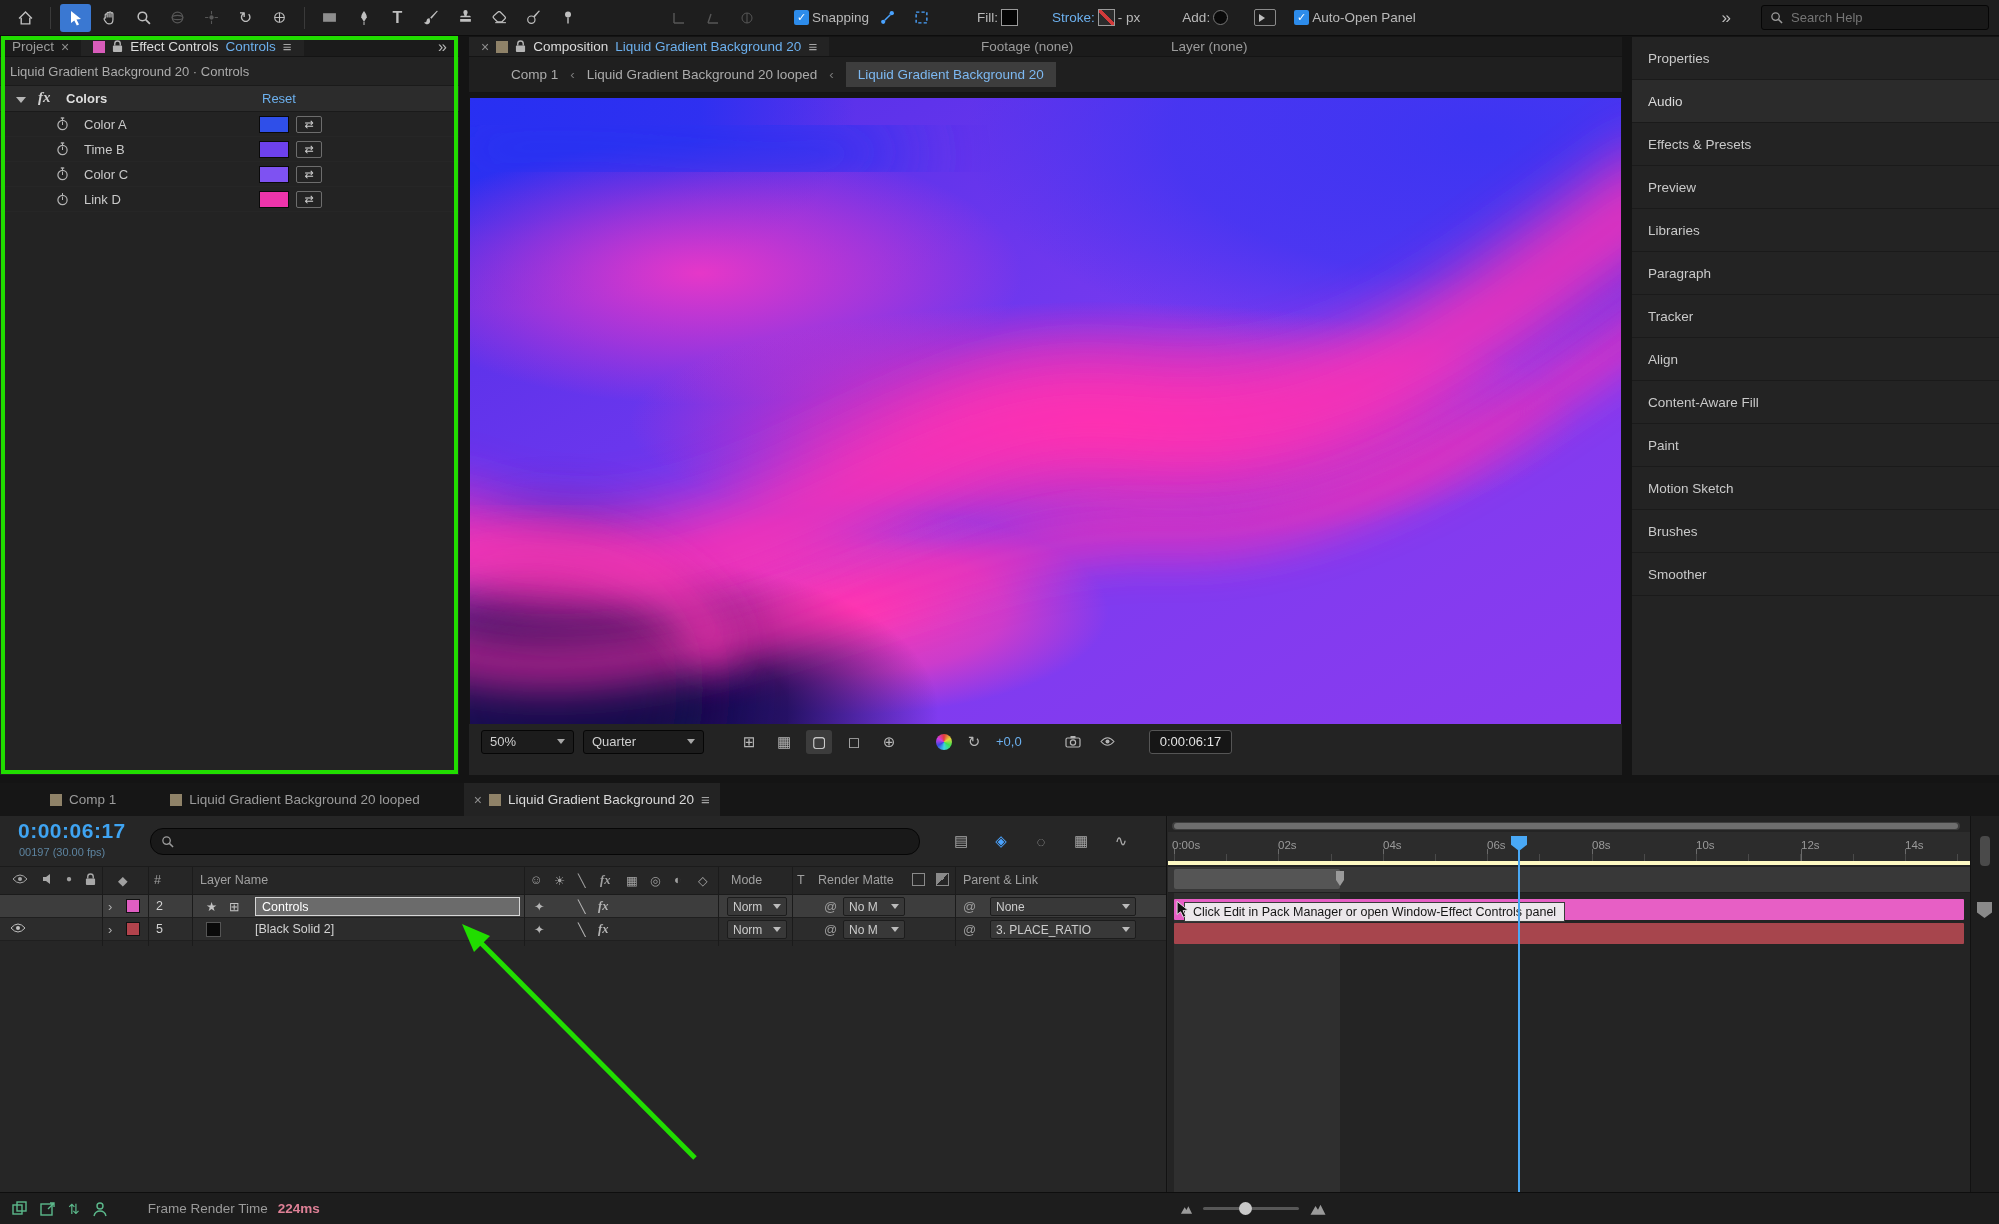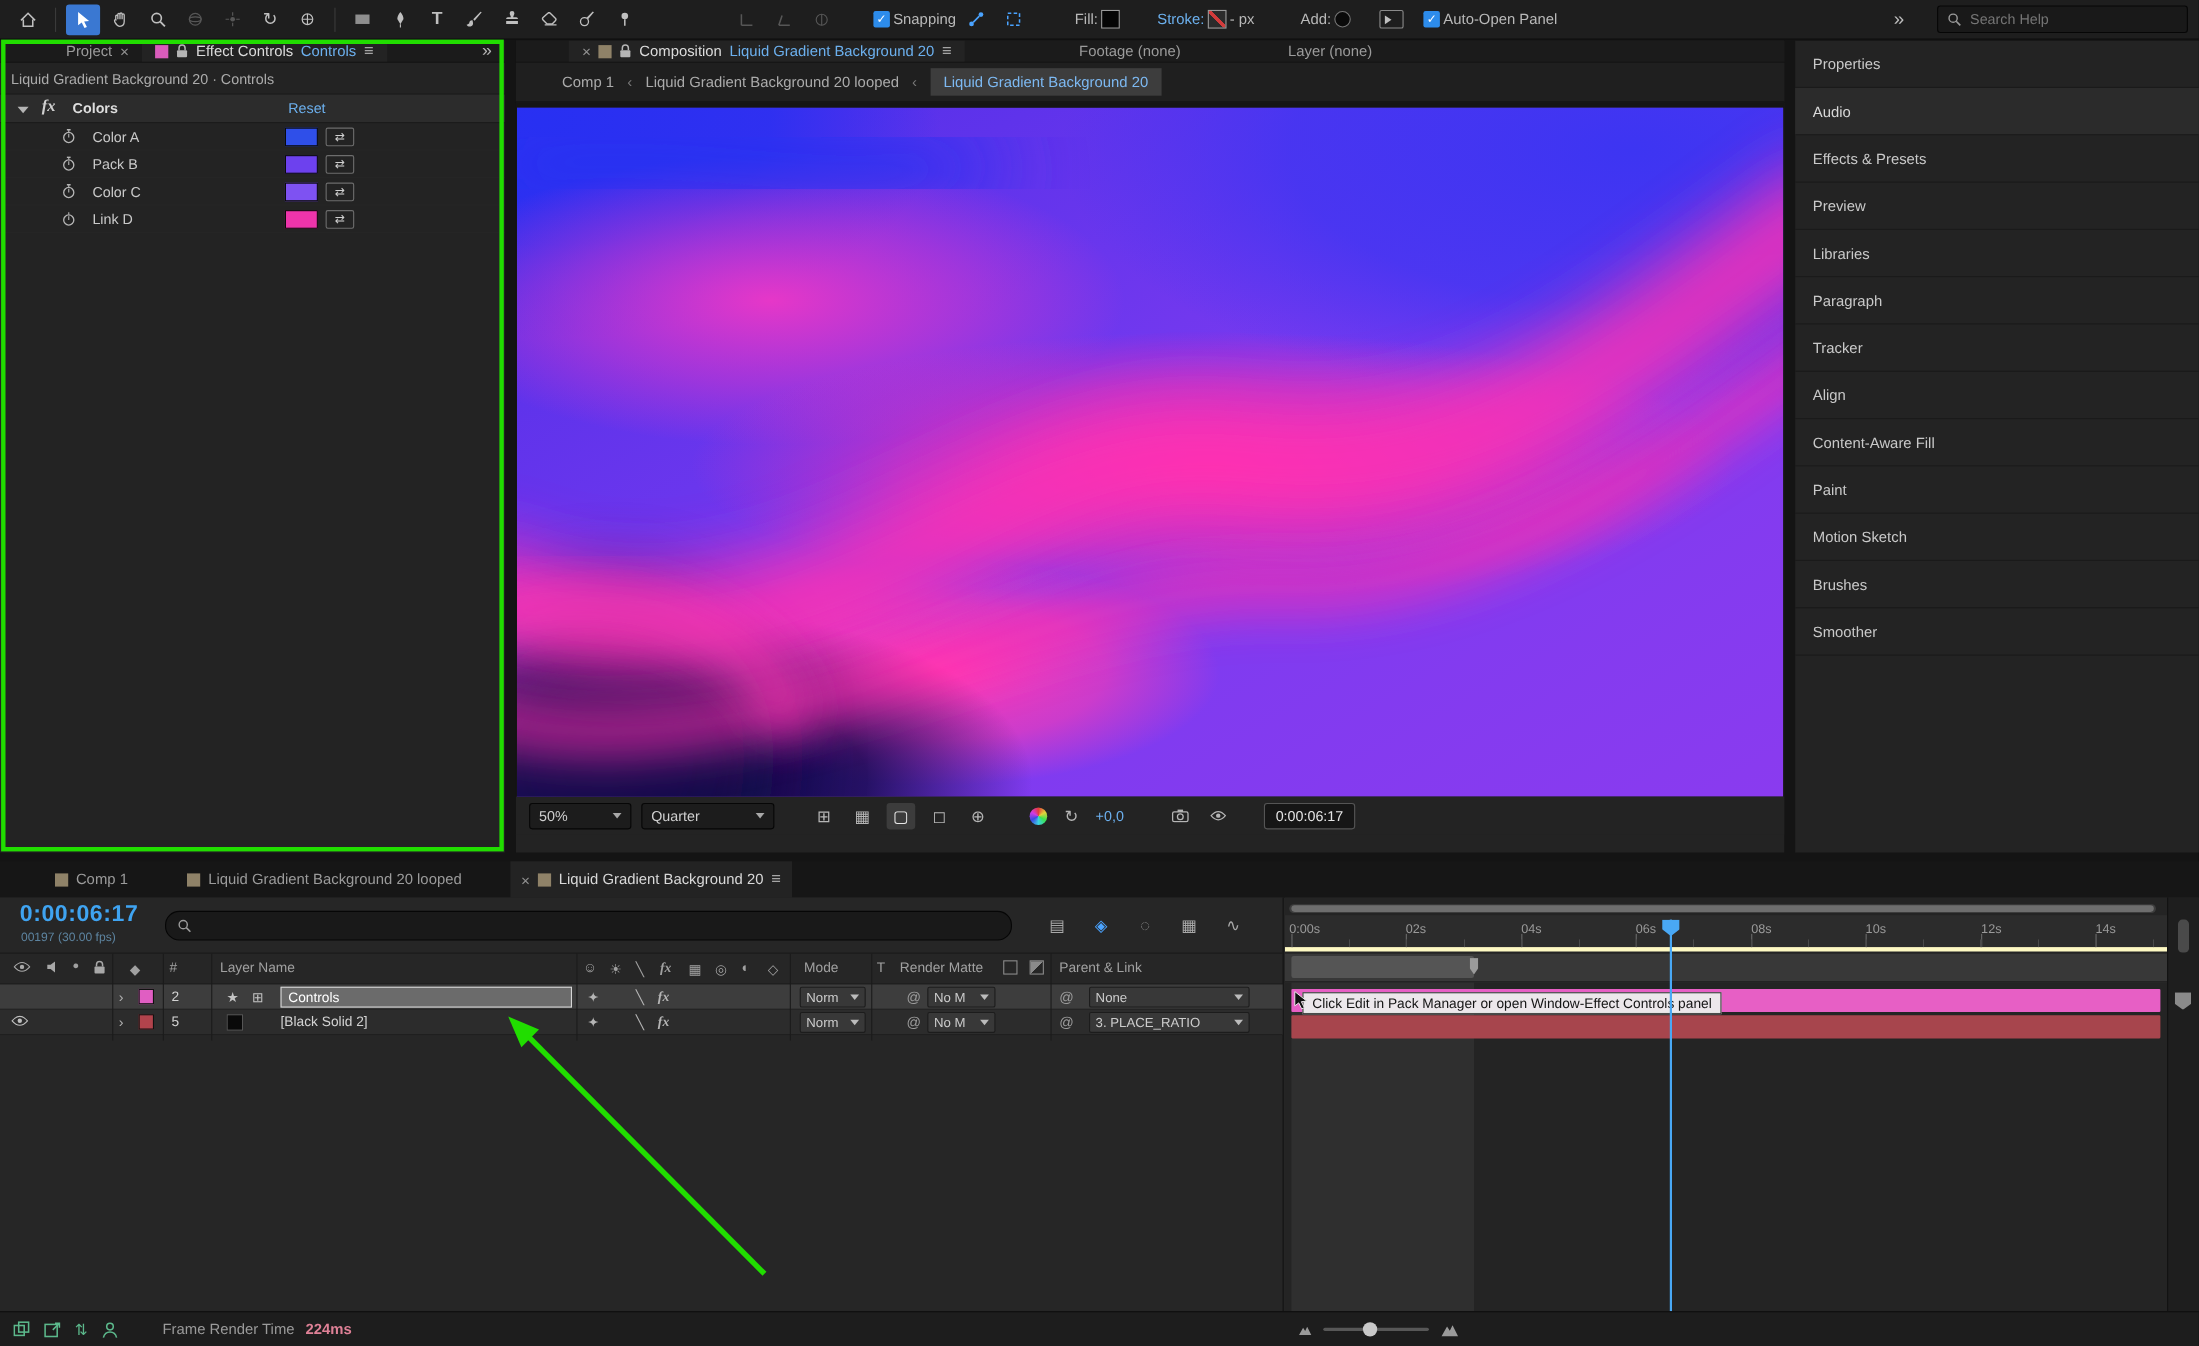--- a/index.html
+++ b/index.html
@@ -31,21 +31,21 @@
   .help-search input { background:transparent; border:none; outline:none; color:#9a9a9a; width:170px;
                  font-family:"Liberation Sans", sans-serif; font-size:13px; }
 
   
   .panel { position:absolute; background:#232323; }
   .ec-panel    { left:0;     top:37px; width:459px;  height:738px; }
   .comp-panel  { left:469px; top:37px; width:1153px; height:738px; }
   .right-panel { left:1632px;top:37px; width:435px;  height:738px; }
 
   .tabbar { position:relative; height:20px; background:#1b1b1b; display:flex; align-items:stretch;
-            border-bottom:1px solid #141414;padding-left:48px; }
+            border-bottom:1px solid #141414; }
   .tab { display:flex; align-items:center; gap:7px; padding:0 12px; color:#9b9b9b; font-size:13.5px; white-space:nowrap; }
   .tab.active { background:#232323; color:#d9d9d9; }
   .chip { width:12px; height:12px; flex:none; }
   .chip.pink { background:#d95cbb; } .chip.tan { background:#8f8268; }
   .blue { color:#6cb0ee; }
   .t-close { color:#8f8f8f; font-size:14px; }
   .menu-glyph { color:#a5a5a5; font-size:15px; }
   .tab-overflow { margin-left:auto; align-self:center; padding-right:12px; color:#b5b5b5; font-size:16px; }
 
   
@@ -376,21 +376,21 @@
           <i style="font-style:normal;">⇄</i>
         </span>
     </div>
     <div class="ec-row">
       <span class="stopwatch"><svg width="13" height="14" viewBox="0 0 13 14">
             <circle cx="6.5" cy="8" r="4.6" fill="none" stroke="#b5b5b5" stroke-width="1.2"></circle>
             <line x1="6.5" y1="8" x2="6.5" y2="4.6" stroke="#b5b5b5"></line>
             <line x1="4.8" y1="1" x2="8.2" y2="1" stroke="#b5b5b5" stroke-width="1.4"></line>
             <line x1="6.5" y1="1" x2="6.5" y2="3" stroke="#b5b5b5"></line>
           </svg></span>
-      <span class="ec-label">Pack B</span>
+      <span class="ec-label">Time B</span>
       <span class="ec-swatch" style="background: rgb(109, 65, 238);"></span>
       <span class="expr-icon">
           <i style="font-style:normal;">⇄</i>
         </span>
     </div>
     <div class="ec-row">
       <span class="stopwatch"><svg width="13" height="14" viewBox="0 0 13 14">
             <circle cx="6.5" cy="8" r="4.6" fill="none" stroke="#b5b5b5" stroke-width="1.2"></circle>
             <line x1="6.5" y1="8" x2="6.5" y2="4.6" stroke="#b5b5b5"></line>
             <line x1="4.8" y1="1" x2="8.2" y2="1" stroke="#b5b5b5" stroke-width="1.4"></line>

